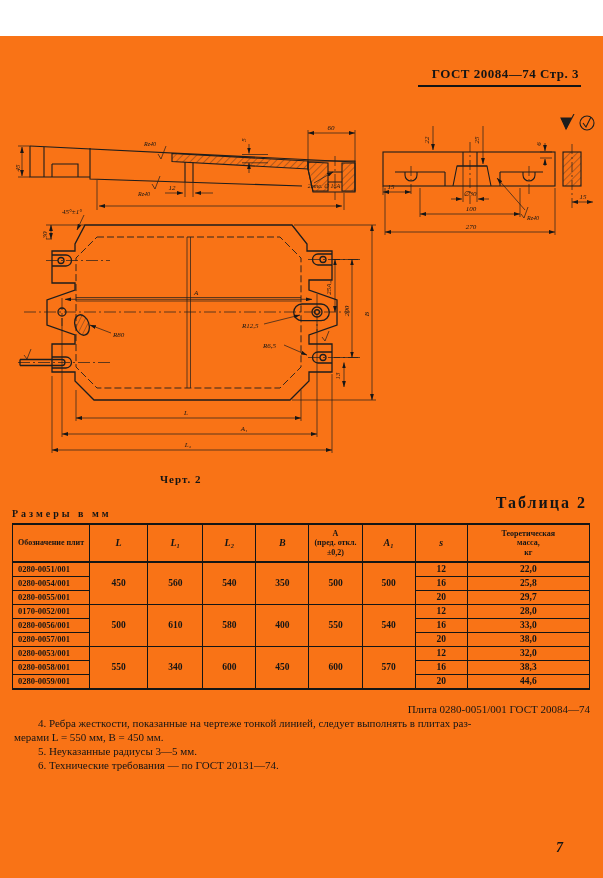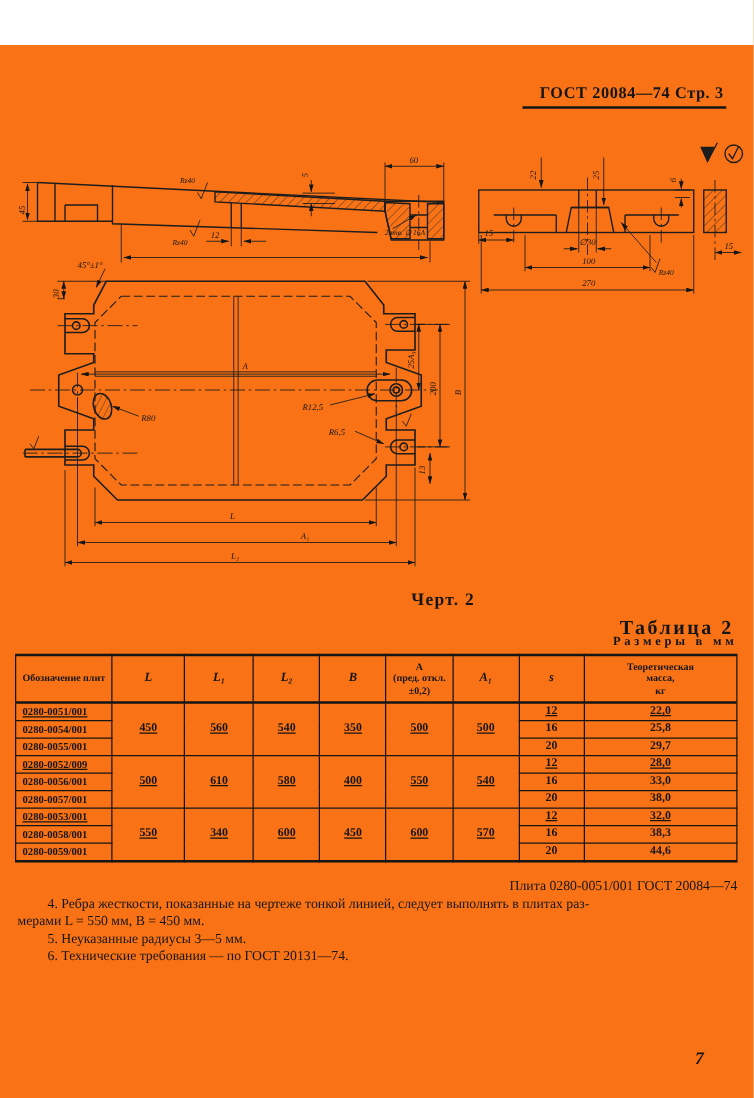--- a/index.html
+++ b/index.html
@@ -5,36 +5,36 @@
   html,body{margin:0;padding:0;}
   #page{position:relative;width:603px;height:878px;background:#f97316;overflow:hidden;
         font-family:"Liberation Serif",serif;color:#151515;margin-top:36px;}
   #bottom-shade{position:absolute;left:0;bottom:0;width:603px;height:10px;
         background:linear-gradient(#f9f8f5,#c9c9c8);}
   .hdr{position:absolute;top:30px;right:22px;font-size:13px;font-weight:bold;
        border-bottom:2px solid #151515;padding:0 2px 3px 14px;letter-spacing:.5px;}
   svg text{font-family:"Liberation Serif",serif;fill:#161616;}
   .t{font-style:italic;font-size:7px;}
   .ts{font-style:italic;font-size:6px;}
-  .cap{position:absolute;top:437px;left:160px;width:220px;text-align:right;
-       font-size:14px;font-weight:bold;letter-spacing:1px;}
+  .cap{position:absolute;top:437px;left:160px;width:220px;text-align:left;
+       font-size:11px;font-weight:bold;letter-spacing:1px;}
   .tbl-title{position:absolute;top:458px;right:16px;font-size:16px;font-weight:bold;letter-spacing:2px;}
-  .tbl-units{position:absolute;top:472px;left:12px;width:578px;text-align:right;
+  .tbl-units{position:absolute;top:472px;left:12px;width:578px;text-align:left;
        font-size:10px;font-weight:bold;letter-spacing:3px;}
   table.dims{position:absolute;top:487px;left:12px;width:578px;border-collapse:collapse;
        table-layout:fixed;}
   table.dims th,table.dims td{border:1px solid #151515;text-align:center;vertical-align:middle;
        font-weight:bold;padding:0 2px;}
   table.dims th{font-size:8px;line-height:1.2;white-space:pre-line;height:36px;}
   table.dims th.vsym{font-size:10px;font-style:italic;}
   table.dims td{font-size:9.5px;height:13px;line-height:13px;}
   table.dims td.des{text-align:left;padding-left:5px;font-size:8.5px;}
   table.dims{border-top:2.5px solid #151515;border-bottom:2.5px solid #151515;}
   table.dims thead tr{border-bottom:2.5px solid #151515;}
-  table.dims tr.grp td{border-top:1.8px solid #151515;text-decoration:underline;}
+  table.dims tr.grp td{border-top:1.8px solid #151515;}
   .notes{position:absolute;top:666px;left:14px;width:576px;font-size:11px;line-height:1.28;}
   .note{margin:0;}
   .ind{text-indent:24px;}
   .sp{letter-spacing:3px;}
   .center{text-align:right;}
   .pre{white-space:pre-line;}
   .pageno{position:absolute;top:804px;left:556px;font-size:14px;font-style:italic;font-weight:bold;}
 </style>
 </head>
 <body>
@@ -274,21 +274,21 @@
         <td class="des">0280-0054/001</td>
         <td>16</td>
         <td>25,8</td>
       </tr>
       <tr>
         <td class="des">0280-0055/001</td>
         <td>20</td>
         <td>29,7</td>
       </tr>
       <tr class="grp">
-        <td class="des">0280-0052/009</td>
+        <td class="des">0170-0052/001</td>
         <td rowspan="3">500</td>
         <td rowspan="3">610</td>
         <td rowspan="3">580</td>
         <td rowspan="3">400</td>
         <td rowspan="3">550</td>
         <td rowspan="3">540</td>
         <td>12</td>
         <td>28,0</td>
       </tr>
       <tr>

